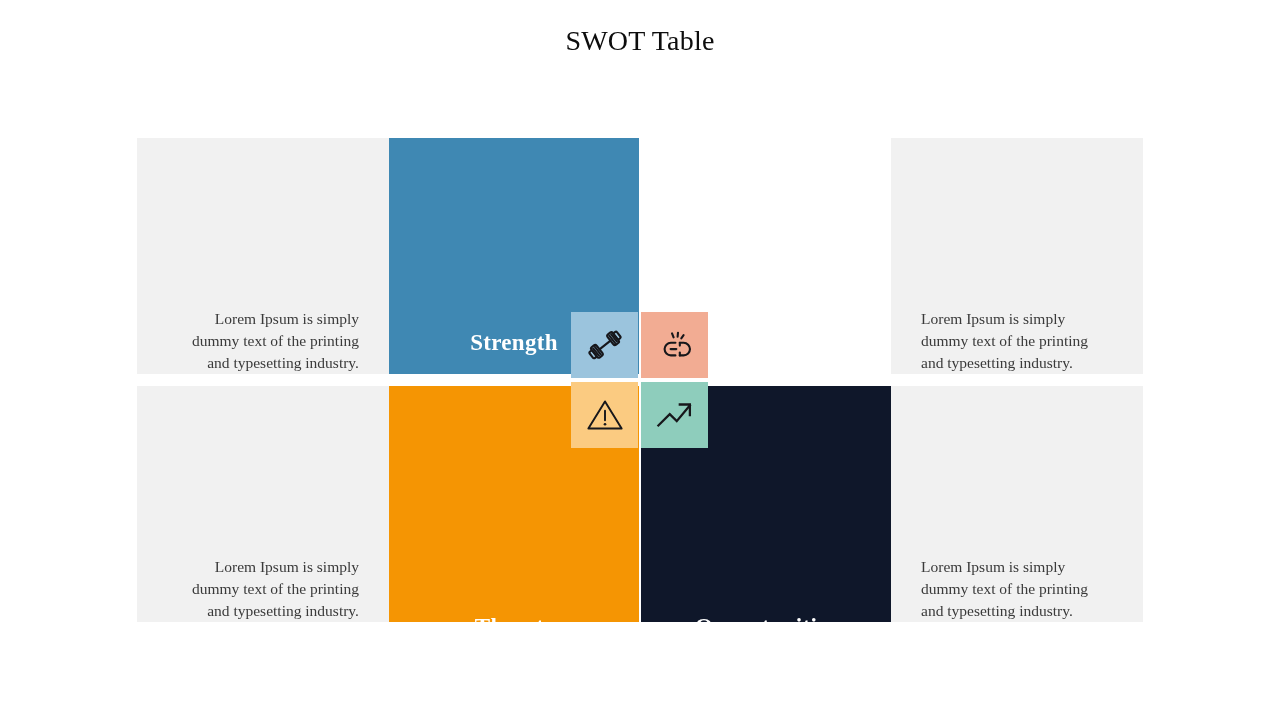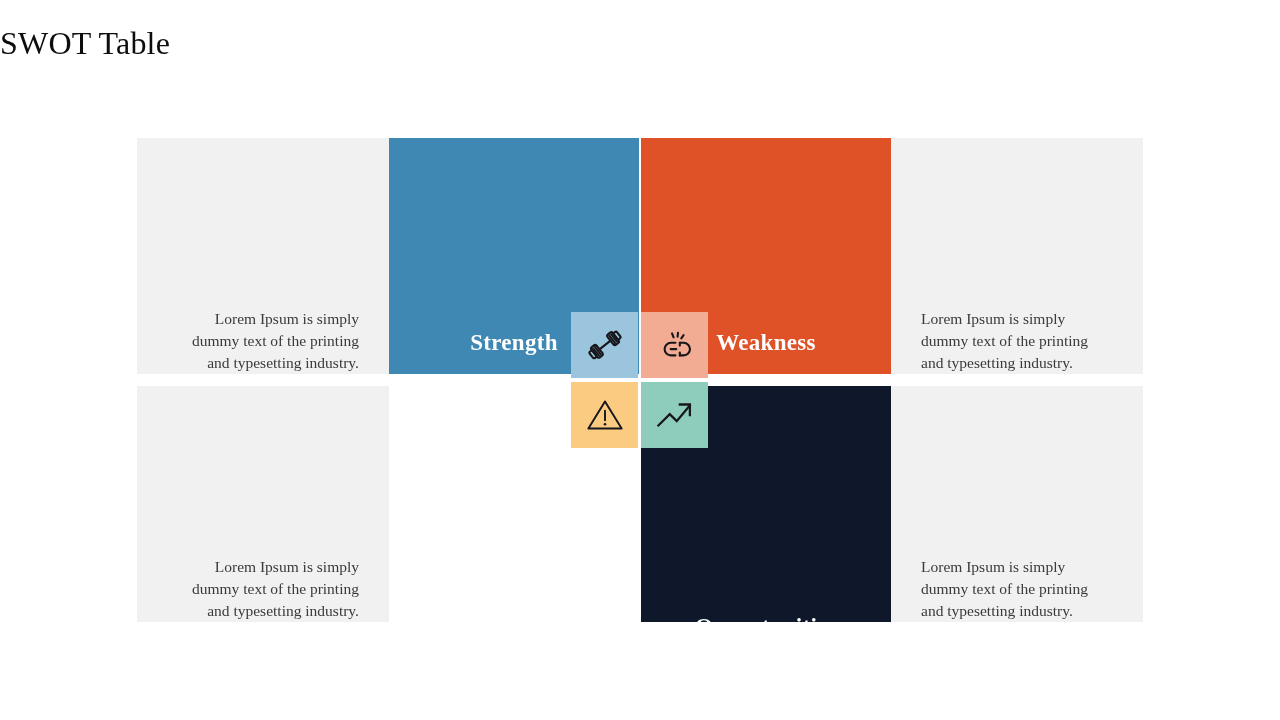--- a/index.html
+++ b/index.html
@@ -18,22 +18,23 @@
     height: 720px;
     background: #ffffff;
   }
 
   
   .slide-title {
     position: absolute;
     top: 26px;
     left: 0;
     width: 1280px;
-    font-family: "Liberation Serif", "DejaVu Serif", serif;
-    font-size: 32px;
+    text-align: center;
+    font-family: "Liberation Serif", "DejaVu Serif", serif;
+    font-size: 28px;
     font-weight: 400;
     color: #0d0d0d;
     letter-spacing: 0.2px;
     line-height: 1.1;
   }
 
   
   .swot-table {
     position: absolute;
     left: 137px;
@@ -147,35 +148,35 @@
     <div class="swot-row row-top">
 
       <div class="side-panel left">
         <div class="side-text">Lorem Ipsum is simply dummy text of the printing and typesetting industry.</div>
       </div>
 
       <div class="quad q-left" style="background:#3f88b3">
         <div class="quad-label">Strength</div>
       </div>
 
-      <div class="quad q-right" style="background:#df5127">
-        <div class="quad-label">Weakness</div>
-      </div>
 
       <div class="side-panel right">
         <div class="side-text">Lorem Ipsum is simply dummy text of the printing and typesetting industry.</div>
       </div>
     </div>
 
     <div class="swot-row row-bottom">
 
       <div class="side-panel left">
         <div class="side-text">Lorem Ipsum is simply dummy text of the printing and typesetting industry.</div>
       </div>
 
+      <div class="quad q-left" style="background:#f59503">
+        <div class="quad-label">Threats</div>
+      </div>
 
       <div class="quad q-right" style="background:#0f172a">
         <div class="quad-label">Opportunities</div>
       </div>
 
       <div class="side-panel right">
         <div class="side-text">Lorem Ipsum is simply dummy text of the printing and typesetting industry.</div>
       </div>
     </div>
 

